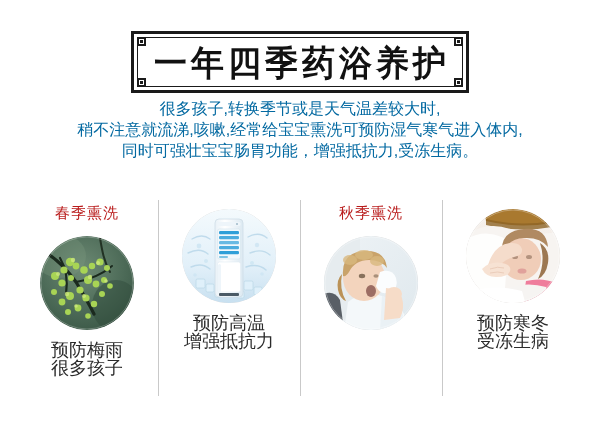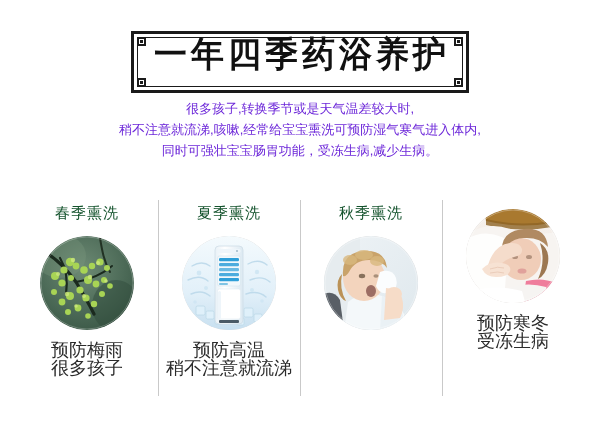--- a/index.html
+++ b/index.html
@@ -32,20 +32,21 @@
     border: 3px solid #1a1a1a;
     padding: 3px;
   }
   .title-banner-inner {
     position: relative;
     width: 100%;
     height: 100%;
     box-sizing: border-box;
     border: 1.5px solid #1a1a1a;
     display: flex;
+    align-items: center;
     justify-content: center;
   }
   .corner {
     position: absolute;
     width: 9px;
     height: 9px;
     box-sizing: border-box;
     border: 2px solid #1a1a1a;
     background: #ffffff;
   }
@@ -77,23 +78,23 @@
 
   
   .intro {
     position: absolute;
     left: 0;
     top: 98px;
     width: 600px;
     text-align: center;
   }
   .intro-line {
-    font-size: 13px;
+    font-size: 16px;
     line-height: 21px;
-    color: #6d28d9;
+    color: #0369a1;
     white-space: nowrap;
     font-weight: 500;
   }
 
   
   .seasons {
     position: absolute;
     left: 16px;
     top: 196px;
     width: 568px;
@@ -113,21 +114,21 @@
     position: absolute;
     left: 0;
     top: 4px;
     width: 1px;
     height: 196px;
     background: #c9c9c9;
   }
   .season-title {
     font-size: 15px;
     font-weight: 500;
-    color: #14532d;
+    color: #b91c1c;
     letter-spacing: 1px;
     margin-top: 8px;
     white-space: nowrap;
   }
   .circle {
     width: 94px;
     height: 94px;
     border-radius: 50%;
     margin-top: 13px;
     overflow: hidden;
@@ -154,21 +155,21 @@
       <span class="corner tr"></span>
       <span class="corner bl"></span>
       <span class="corner br"></span>
       <div class="title-text">一年四季药浴养护</div>
     </div>
   </div>
 
   <div class="intro">
     <div class="intro-line">很多孩子,转换季节或是天气温差较大时,</div>
     <div class="intro-line">稍不注意就流涕,咳嗽,经常给宝宝熏洗可预防湿气寒气进入体内,</div>
-    <div class="intro-line">同时可强壮宝宝肠胃功能，受冻生病,减少生病。</div>
+    <div class="intro-line">同时可强壮宝宝肠胃功能，增强抵抗力,受冻生病。</div>
   </div>
 
   <div class="seasons">
 
     <div class="season-col">
       <div class="season-title">春季熏洗</div>
       <div class="circle">
         <svg viewBox="0 0 94 94" xmlns="http://www.w3.org/2000/svg">
           <defs>
             <radialGradient id="spBg" cx="45%" cy="35%" r="80%">
@@ -230,21 +231,20 @@
           </g>
         </svg>
       </div>
       <div class="season-caption">
         <div>预防梅雨</div>
         <div>很多孩子</div>
       </div>
     </div>
 
     <div class="season-col">
-      <div class="season-title">夏季熏洗</div>
       <div class="circle">
         <svg viewBox="0 0 94 94" xmlns="http://www.w3.org/2000/svg">
           <defs>
             <linearGradient id="suBg" x1="0" y1="0" x2="0" y2="1">
               <stop offset="0%" stop-color="#f4fafd"></stop>
               <stop offset="60%" stop-color="#e2f0f9"></stop>
               <stop offset="100%" stop-color="#c8e0f0"></stop>
             </linearGradient>
             <linearGradient id="acBody" x1="0" y1="0" x2="1" y2="0">
               <stop offset="0%" stop-color="#e8f1f7"></stop>
@@ -298,21 +298,21 @@
             </g>
             <rect x="37" y="47" width="9" height="2" rx="1" fill="#7fc4e4"></rect>
             <rect x="35.5" y="53" width="23" height="30" rx="2" fill="#ffffff" stroke="#e1ecf3" stroke-width=".6"></rect>
             <rect x="37" y="84" width="20" height="3" rx="1" fill="#4a5a66"></rect>
             <rect x="36" y="55" width="3" height="28" rx="1.5" fill="#eef5fa"></rect>
           </g>
         </svg>
       </div>
       <div class="season-caption">
         <div>预防高温</div>
-        <div>稍不注意就流涕</div>
+        <div>增强抵抗力</div>
       </div>
     </div>
 
     <div class="season-col">
       <div class="season-title">秋季熏洗</div>
       <div class="circle">
         <svg viewBox="0 0 94 94" xmlns="http://www.w3.org/2000/svg">
           <defs>
             <linearGradient id="auBg" x1="0" y1="0" x2="1" y2="1">
               <stop offset="0%" stop-color="#eef3f6"></stop>

